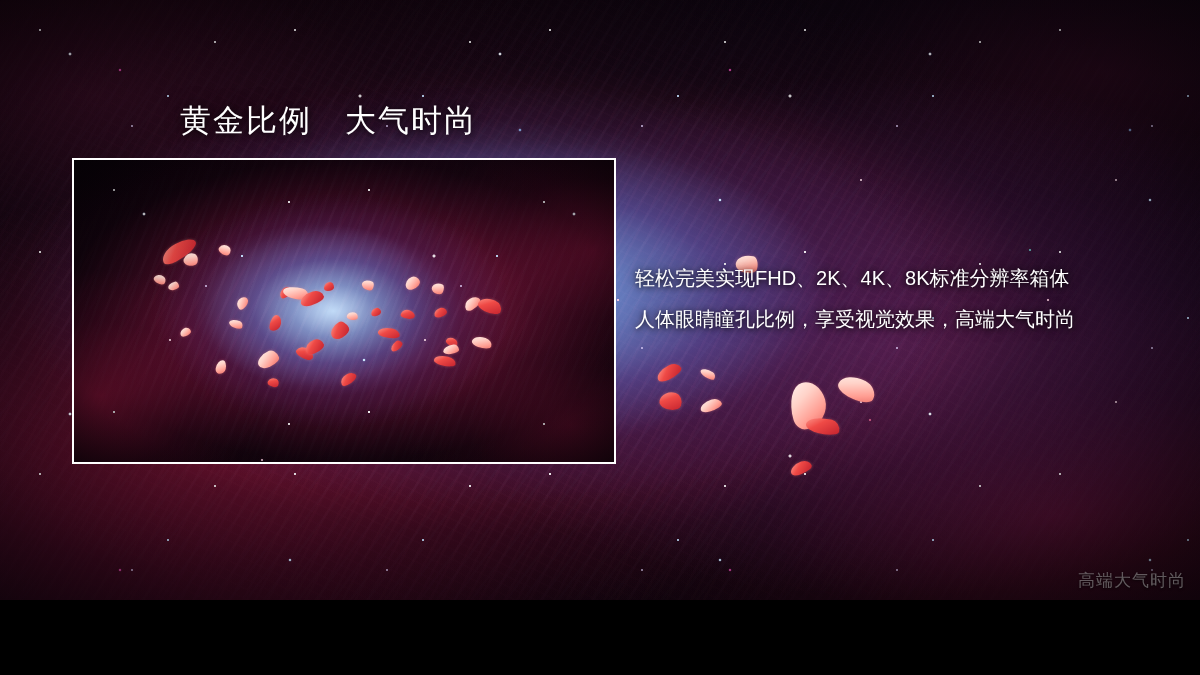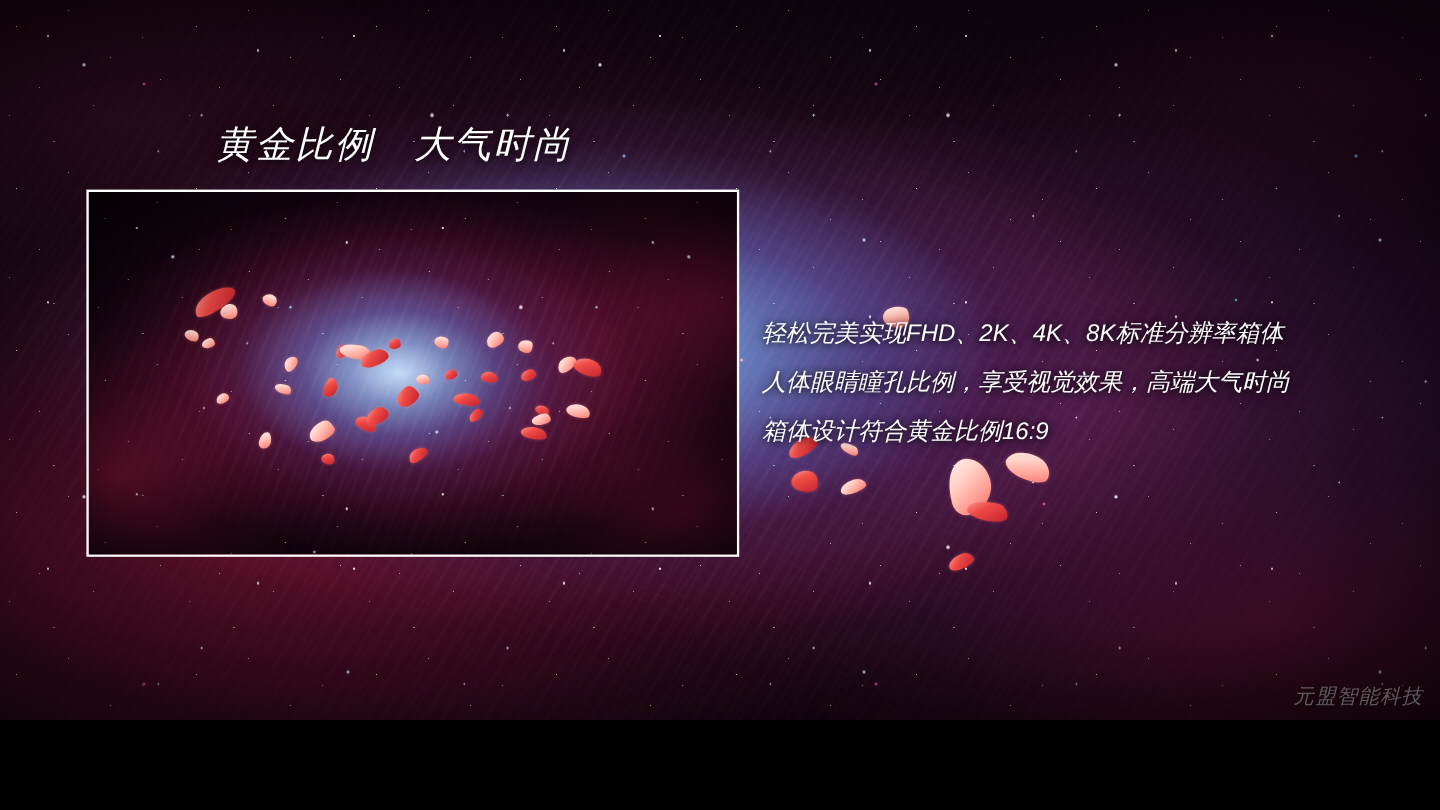--- a/index.html
+++ b/index.html
@@ -6,21 +6,20 @@
   html,body{margin:0;padding:0;background:#000;}
   body{
     font-family:"Liberation Sans","DejaVu Sans",sans-serif;
     -webkit-font-smoothing:antialiased;
   }
   #slide{
     position:relative;
     width:1200px;height:600px;
     overflow:hidden;
     background:#09040a;
-    font-style:italic;
   }
 
   
   .layer{position:absolute;inset:0;pointer-events:none;}
 
   .bg-base{
     background:
       radial-gradient(58% 52% at 41% 49%, rgba(150,185,235,.95) 0%, rgba(96,132,205,.80) 18%, rgba(70,72,160,.55) 34%, rgba(48,34,92,.30) 50%, rgba(20,10,34,0) 68%),
       radial-gradient(46% 44% at 40% 47%, rgba(214,232,255,.55) 0%, rgba(138,172,226,.30) 32%, rgba(60,70,140,0) 62%),
       radial-gradient(78% 70% at 44% 50%, rgba(150,40,86,.55) 0%, rgba(120,28,68,.40) 30%, rgba(58,14,38,.18) 56%, rgba(10,4,12,0) 76%),
@@ -259,18 +258,17 @@
         </div>
       <div class="frame-vig"></div>
     </div>
   </div>
 
   <div id="title">黄金比例　大气时尚</div>
 
   <div id="body-copy">
     <div class="line">轻松完美实现FHD、2K、4K、8K标准分辨率箱体</div>
     <div class="line">人体眼睛瞳孔比例，享受视觉效果，高端大气时尚</div>
-    <div class="line">箱体设计符合黄金比例16:9</div>
   </div>
 
-  <div id="watermark">元盟智能科技</div>
+  <div id="watermark">高端大气时尚</div>
 
 </div>
 
 </body></html>

